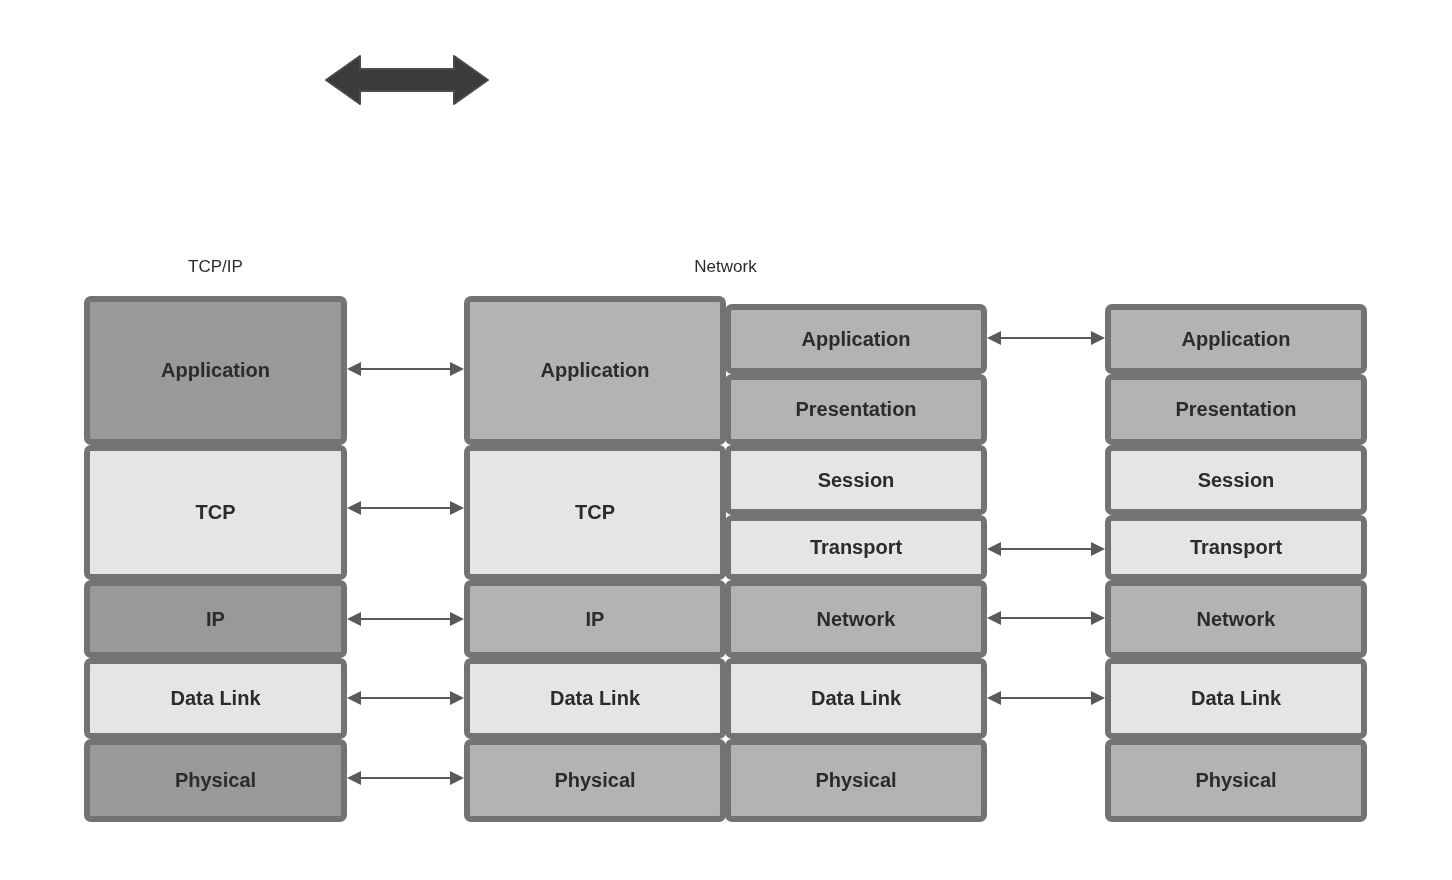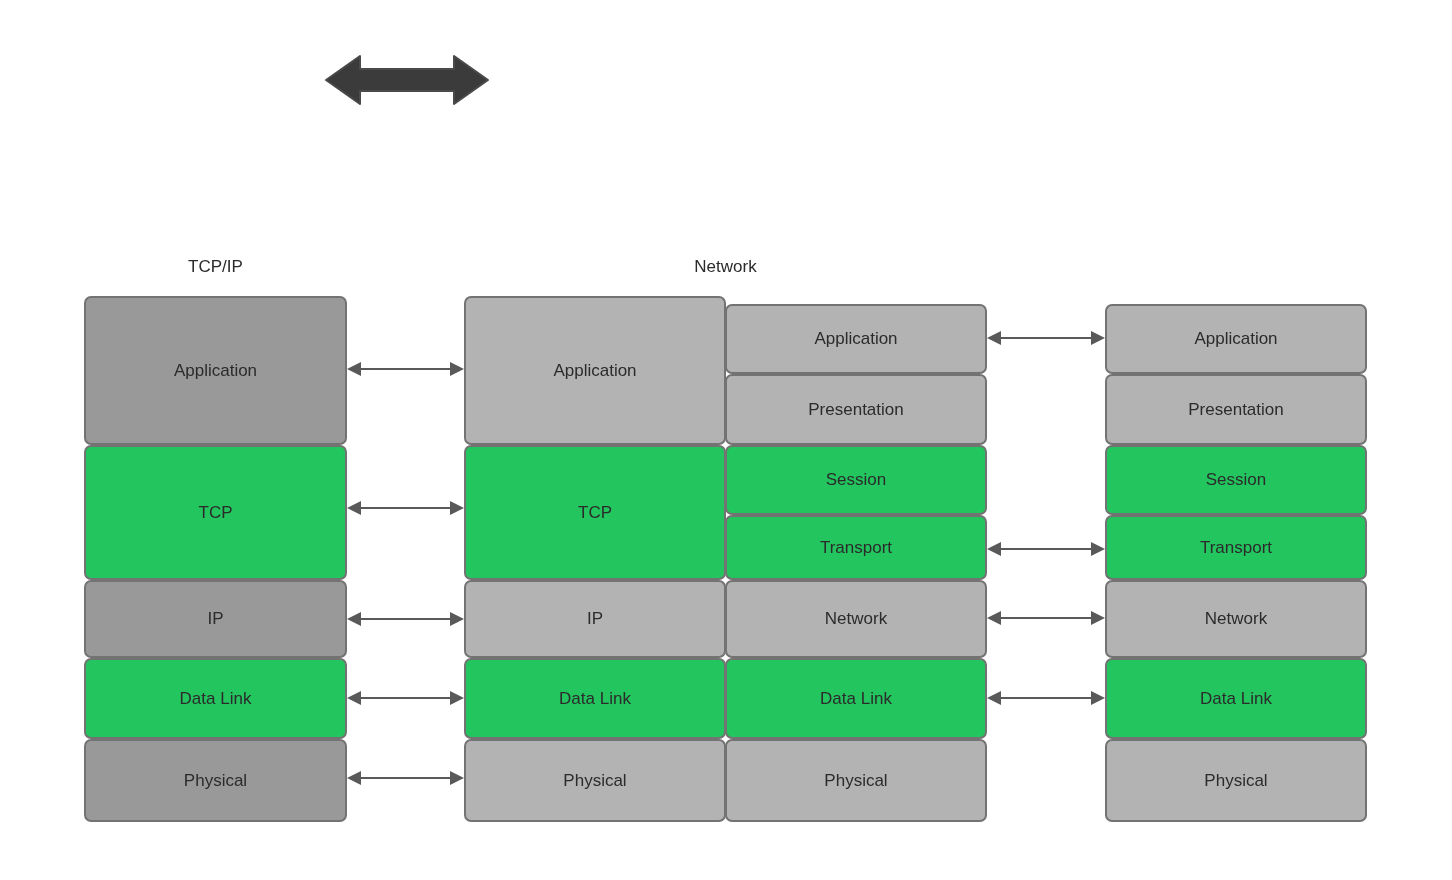--- a/index.html
+++ b/index.html
@@ -22,30 +22,31 @@
     text-align: center;
     font-size: 17px;
     color: #2b2b2b;
     white-space: nowrap;
   }
 
   
   .layer {
     position: absolute;
     box-sizing: border-box;
-    border: 2px solid #737373;
+    border: 6px solid #737373;
     border-radius: 7px;
     display: flex;
     align-items: center;
     justify-content: center;
-    font-size: 17px;
+    font-size: 20px;
     color: #2b2b2b;
     white-space: nowrap;
+    font-weight: bold;
   }
-  .fill-white { background: #22c55e; }
+  .fill-white { background: #e5e5e5; }
   .fill-dark  { background: #999999; }
   .fill-light { background: #b3b3b3; }
 
   
   .connector {
     position: absolute;
     height: 18px;
     pointer-events: none;
   }
   .connector .shaft {

